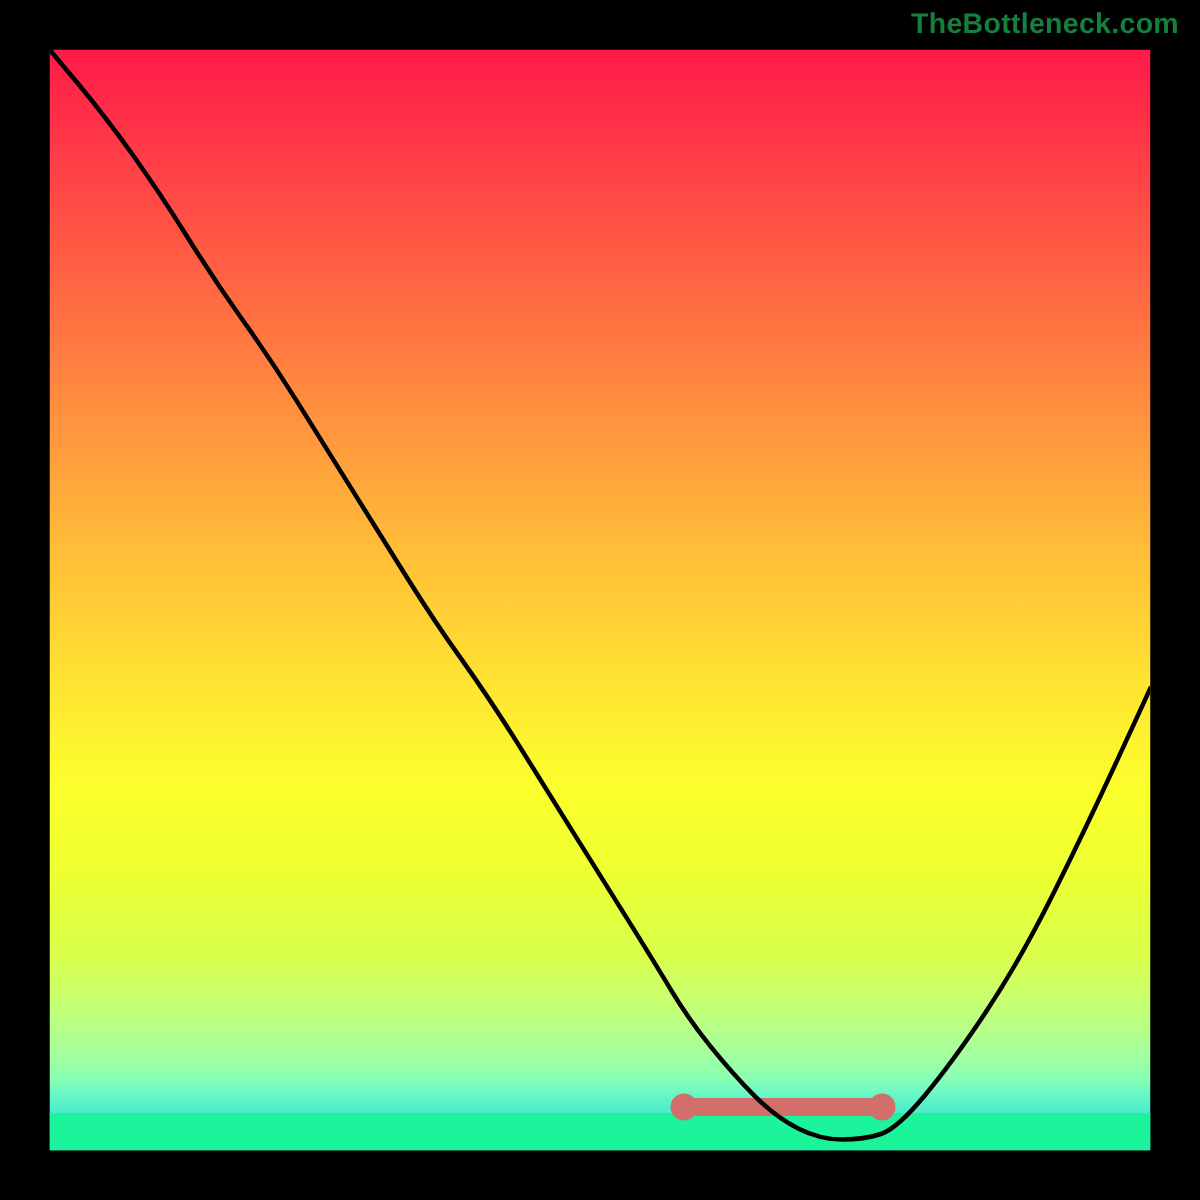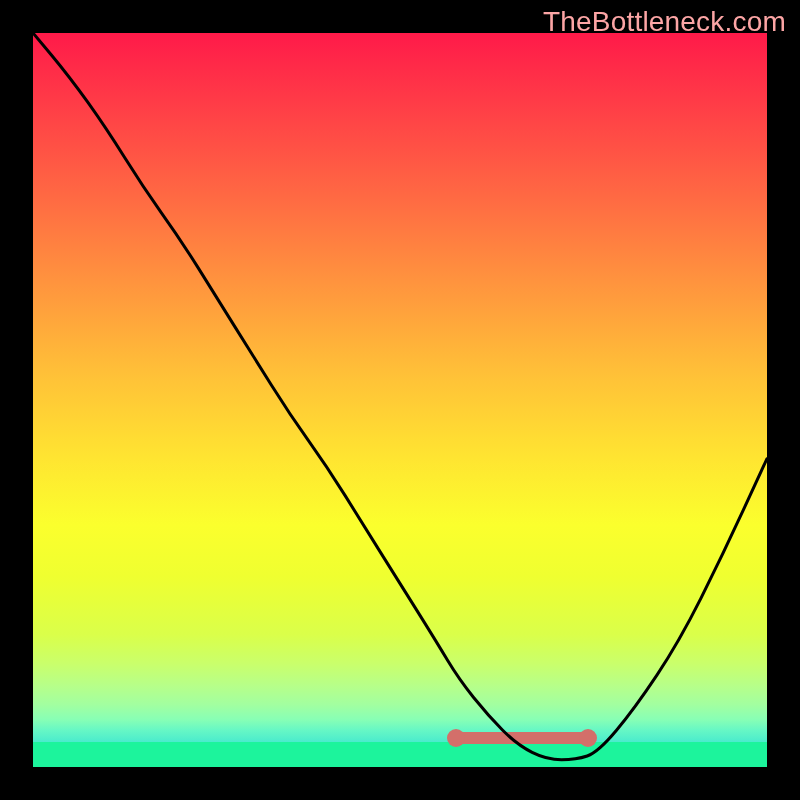--- a/index.html
+++ b/index.html
@@ -81,23 +81,23 @@
   svg.curve {
     position: absolute;
     inset: 0;
     width: 100%;
     height: 100%;
   }
   .watermark {
     position: absolute;
     top: 6px;
     right: 14px;
-    font-size: 28px;
-    font-weight: 400;
-    color: #fca5a5;
+    font-size: 19px;
+    font-weight: 700;
+    color: #15803d;
     letter-spacing: 0.2px;
   }
 </style>
 </head>
 <body>
 
 <div class="frame">
 
   <div class="plot-area">
     <div class="gradient-bg"></div>

